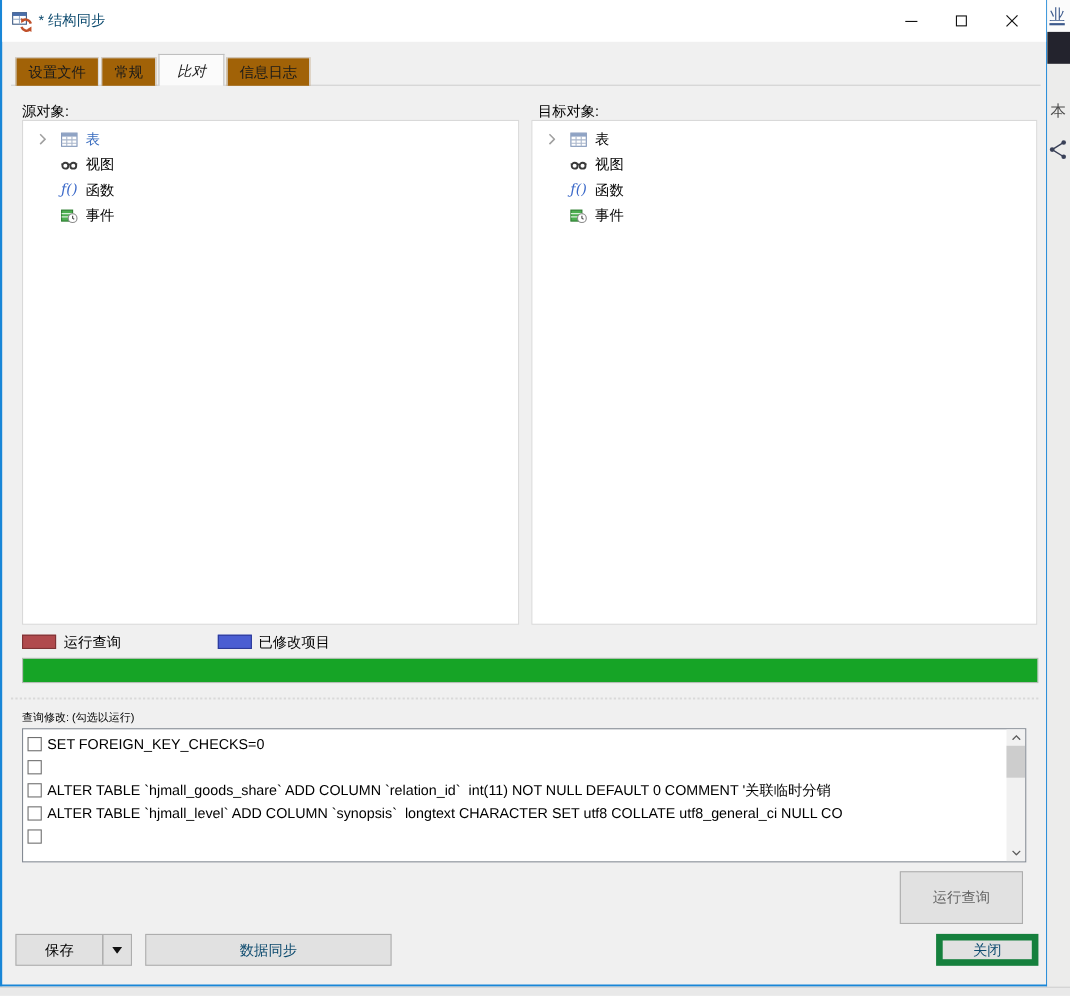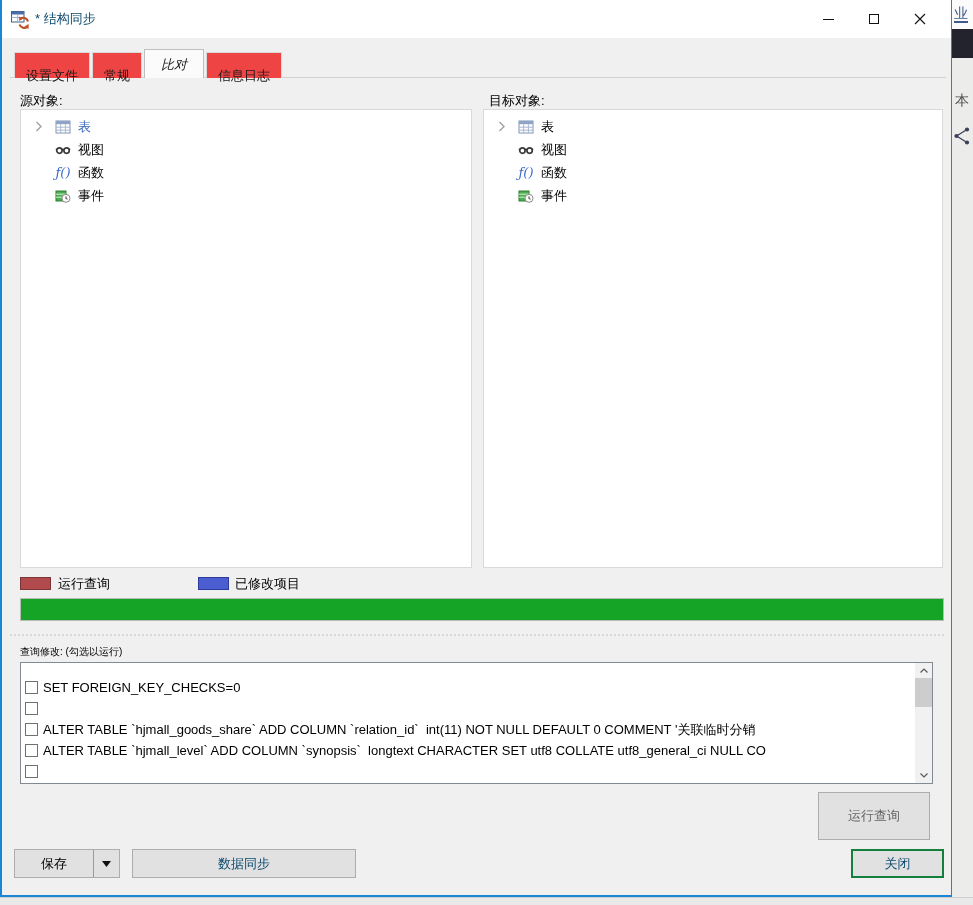--- a/index.html
+++ b/index.html
@@ -14,21 +14,21 @@
   .win-icon { width:20px; height:20px; margin-left:8px; flex:none; }
   .win-title { margin-left:5px; font-size:13px; color:#0c4a6e; }
   .caption-btns { margin-left:auto; display:flex; height:38px; padding-right:8px; }
   .cap-btn { width:46px; height:38px; display:flex; align-items:center; justify-content:center; cursor:default; }
   .glyph-min { width:11px; height:0; border-top:1px solid #111; }
   .glyph-max { width:10px; height:10px; border:1px solid #111; }
   .glyph-close svg { display:block; }
 
   
   .tabstrip { position:absolute; left:12px; top:49px; height:29px; display:flex; align-items:flex-end; z-index:3; }
-  .tab { height:26px; line-height:25px; padding:10px 11px; background:#ef4444; border:1px solid #d9d9d9; border-bottom:none; margin-right:2px; color:#1a1a1a; }
+  .tab { height:26px; line-height:25px; padding:0 11px; background:#a16207; border:1px solid #d9d9d9; border-bottom:none; margin-right:2px; color:#1a1a1a; }
   .tab.active { height:29px; line-height:29px; background:#fbfbfb; border-color:#bfbfbf; padding:0 16px; z-index:4;font-style:italic; }
   .tabline { position:absolute; left:8px; top:77px; width:936px; border-top:1px solid #d2d2d2; z-index:1; }
 
   
   .pane-label { position:absolute; top:92px; font-size:13px; }
   .src-label { left:18px; } .tgt-label { left:487px; }
   .treebox { position:absolute; top:109px; height:459px; background:#fff; border:1px solid #d9d9d9; overflow:hidden; }
   .src-box { left:18px; width:452px; } .tgt-box { left:481px; width:460px; }
   .tree-row { display:flex; align-items:center; height:23px; padding-left:10px; }
   .tree-row:first-child { margin-top:5px; }
@@ -44,38 +44,38 @@
   .sw-mod { left:196px; background:#4a5ed2; border:1px solid #2c3a99; }
   .legend-text { position:absolute; top:575px; font-size:13px; }
   .lt-new { left:56px; } .lt-mod { left:233px; }
   .progress { position:absolute; left:18px; top:598px; width:924px; height:23px; border:1px solid #b5bdb5; background:#e6e6e6; }
   .progress .fill { height:100%; background:#16a426; }
   .dotted-sep { position:absolute; left:8px; top:634px; width:934px; border-top:2px dotted #d9d9d9; }
 
   
   .query-label { position:absolute; left:18px; top:645px; font-size:10px; }
   .sql-list { position:absolute; left:18px; top:662px; width:913px; height:122px; background:#fff; border:1px solid #848a93; overflow:hidden; }
-  .sql-inner { position:absolute; left:0; top:0; right:17px; bottom:0; overflow:hidden; padding-top:14px; }
+  .sql-inner { position:absolute; left:0; top:0; right:17px; bottom:0; overflow:hidden; padding-top:3px; }
   .sql-row { display:flex; align-items:center; height:21px; overflow:hidden; white-space:pre; }
   .cbx { width:13px; height:13px; flex:none; border:1px solid #707070; background:#fff; margin:0 5px 0 4px; }
   .sql-text { font-size:13px; white-space:pre; }
   .vscroll { position:absolute; right:0; top:0; width:17px; height:120px; background:#f1f1f1; }
   .scroll-btn { position:absolute; left:0; width:17px; height:15px; display:flex; align-items:center; justify-content:center; font-size:9px; color:#555; }
   .scroll-up { top:0; } .scroll-down { bottom:0; }
   .scroll-thumb { position:absolute; left:0; top:15px; width:17px; height:29px; background:#cdcdcd; }
 
   .btn { position:absolute; background:#e1e1e1; border:1px solid #adadad; font-size:13px; font-family:"Liberation Sans",sans-serif; display:flex; align-items:center; justify-content:center; color:#0c4a6e; }
   .run-btn { left:816px; top:792px; width:112px; height:48px; color:#666; }
 
   
   .save-split { position:absolute; left:12px; top:849px; width:106px; height:29px; background:#e1e1e1; border:1px solid #adadad; display:flex; }
   .save-main { flex:1; display:flex; align-items:center; justify-content:center; }
   .save-arrow { width:26px; border-left:1px solid #9a9a9a; display:flex; align-items:center; justify-content:center; font-size:9px; color:#111; }
   .sync-btn { left:130px; top:849px; width:224px; height:29px; }
-  .close-btn { left:849px; top:849px; width:93px; height:29px; border:2px solid #15803d; }
+  .close-btn { left:849px; top:849px; width:93px; height:29px; border:6px solid #15803d; }
 
   
   .bg-strip { position:absolute; left:952px; top:0; width:21px; height:905px; background:#ececeb; overflow:hidden; }
   .bg-top { position:absolute; left:0; top:0; width:21px; height:29px; background:#fbfbfb; }
   .bg-chart-glyph { position:absolute; left:2px; top:5px; font-size:14px; color:#3d5a8c; border-bottom:2px solid #3d5a8c; line-height:16px; }
   .bg-dark { position:absolute; left:0; top:29px; width:21px; height:29px; background:#23232d; }
   .bg-label { position:absolute; left:3px; top:92px; font-size:14px; color:#4c4c4c; }
   .bg-share { position:absolute; left:1px; top:126px; }
   .bg-bottom { position:absolute; left:0; top:897px; width:973px; height:8px; background:#e9e9e9; border-top:1px solid #d0d0d0; }
 </style>

